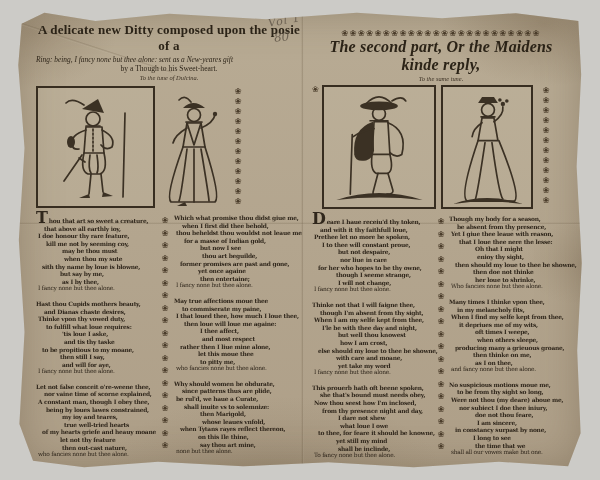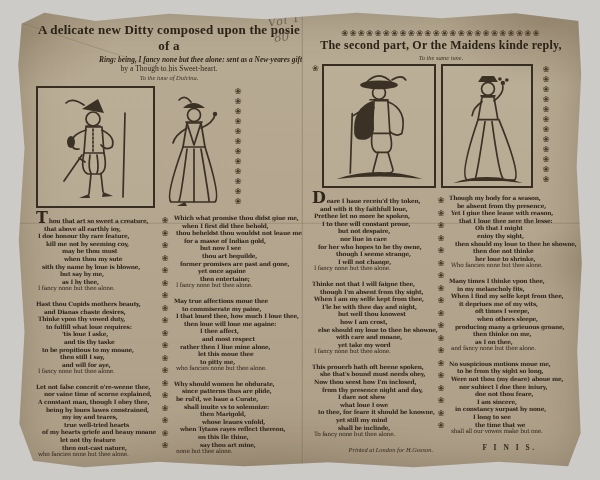--- a/index.html
+++ b/index.html
@@ -29,22 +29,22 @@
 
   .hand{position:absolute;color:#6e6354;font-style:italic;font-family:"DejaVu Serif",serif;}
   .hand.vol{left:252px;top:4px;font-size:11px;transform:rotate(-10deg);letter-spacing:1px;}
   .hand.num{left:258px;top:20px;font-size:12px;transform:rotate(-6deg);}
 
   .part{position:absolute;color:#2e2519;}
   .left-part{left:20px;top:12px;width:266px;}
   .right-part{left:296px;top:18px;width:258px;}
 
   h1{margin:0;font-size:13px;font-weight:600;text-align:center;letter-spacing:.2px;color:#2b2317;}
-  .right-part h1{font-size:12px;}
-  .sub{font-size:7.4px;font-style:italic;text-align:right;margin-top:1px;font-weight:bold;}
+  .right-part h1{font-size:16px;font-style:italic;}
+  .sub{font-size:7.4px;font-style:italic;text-align:left;margin-top:1px;}
   .sub2{font-size:7.6px;text-align:center;}
   .tune{font-size:6.4px;font-style:italic;text-align:center;margin-top:1px;color:#3a2f22;}
 
   .orn{color:#4a3c2a;font-family:"DejaVu Sans",sans-serif;}
   .orn-h{font-size:8.5px;letter-spacing:1.2px;text-align:center;line-height:10px;height:10px;overflow:hidden;}
   .orn-v{width:18px;font-size:8.5px;line-height:10px;text-align:center;overflow:hidden;}
   .orn-v.tall{line-height:12.5px;}
   .orn-v span,.orn-sq span{display:block;}
   .orn-sq{width:10px;font-size:8px;line-height:10px;}
 

